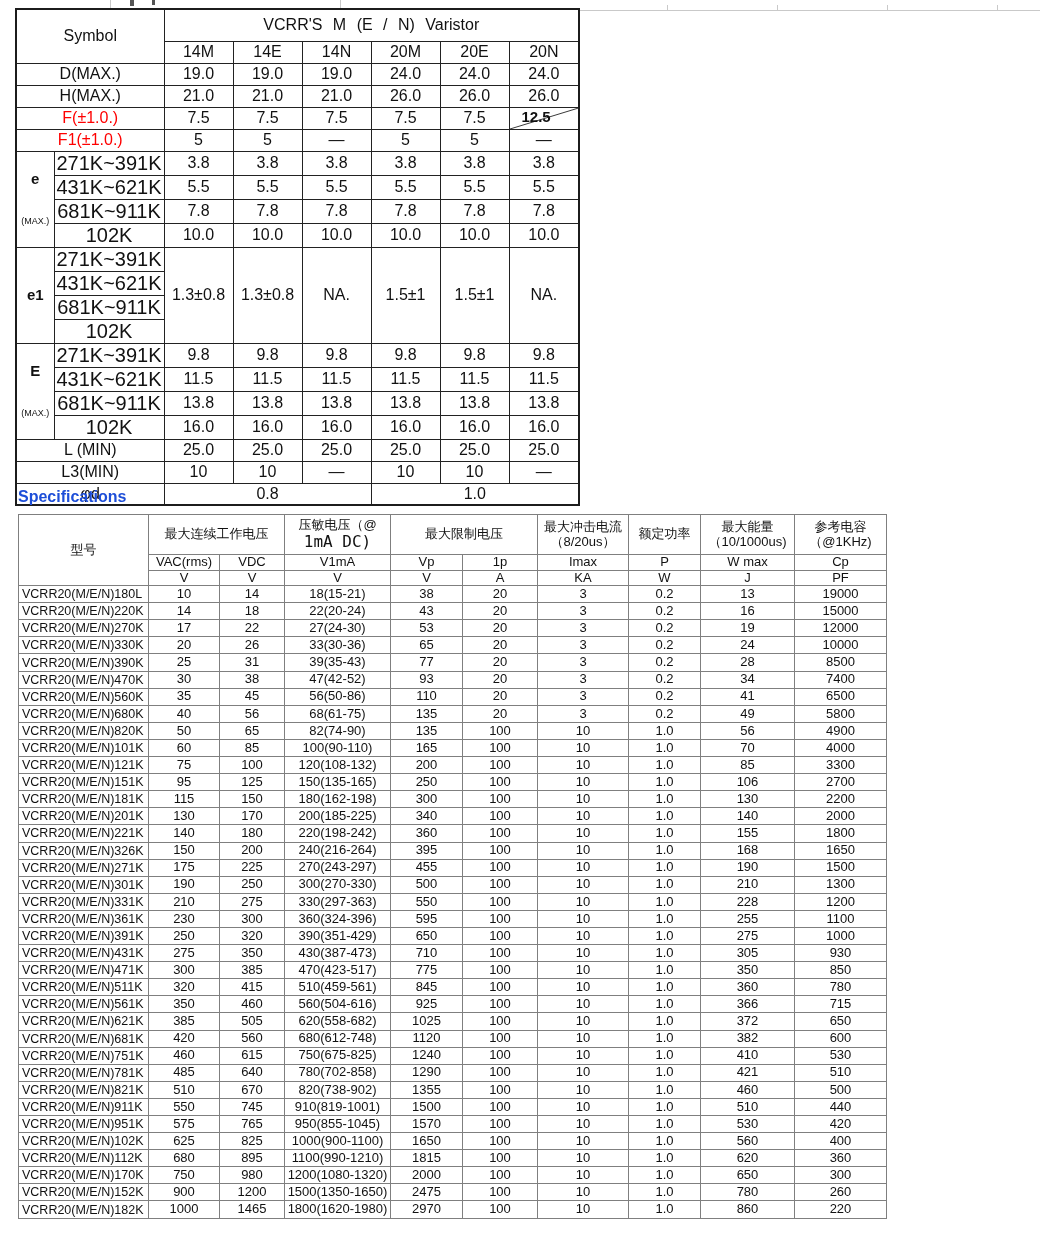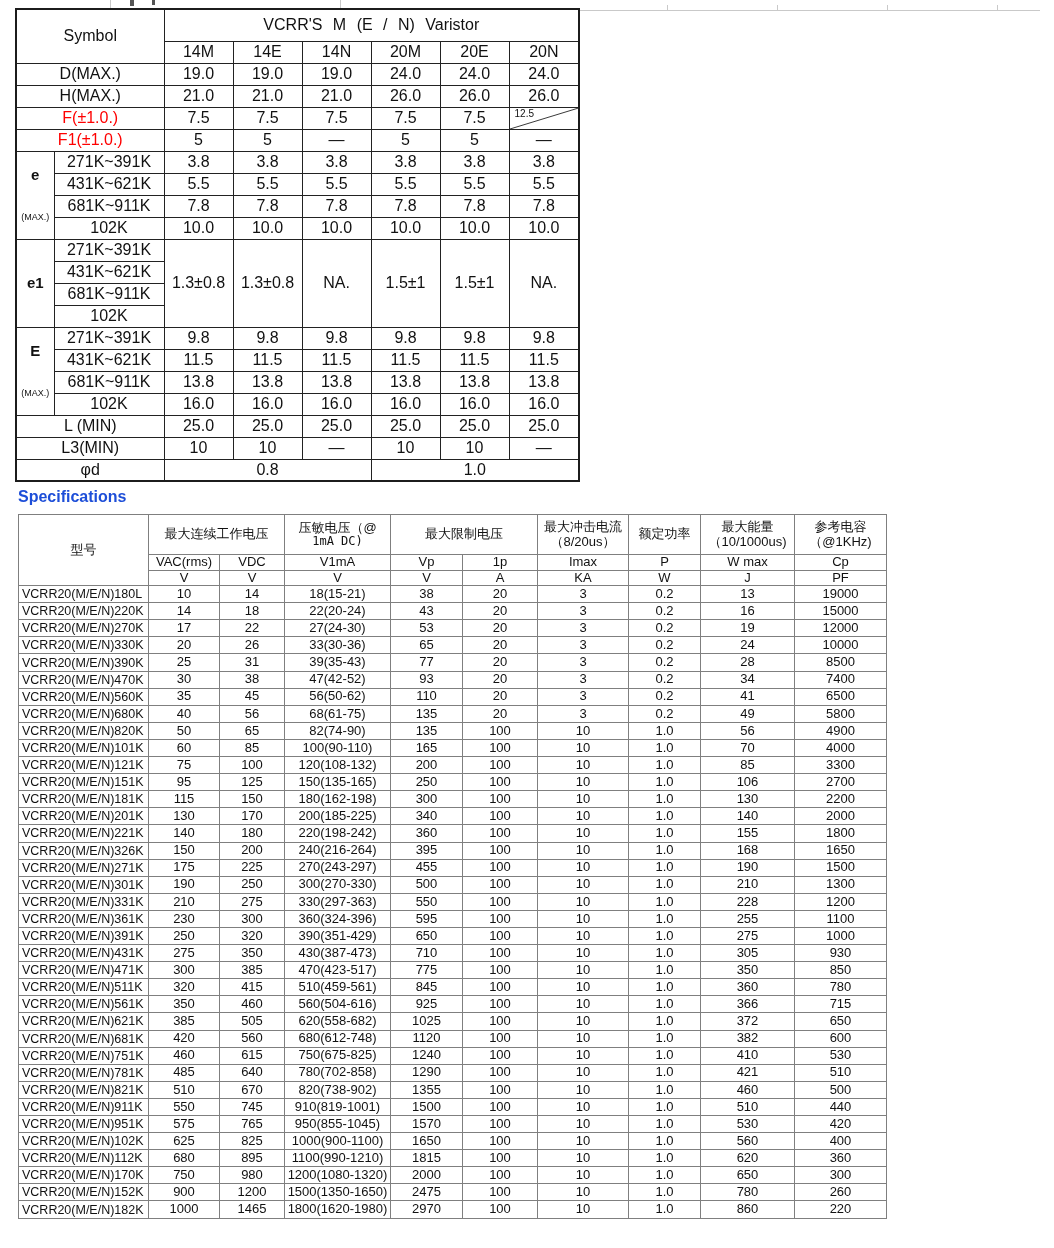--- a/index.html
+++ b/index.html
@@ -15,36 +15,36 @@
              table-layout:fixed;border:2px solid #1c1c1c;}
   .dim-table td{border:1px solid #222;text-align:center;vertical-align:middle;
                 font-size:16px;padding:0;overflow:hidden;white-space:nowrap;}
   .dim-table tr{height:22px;}
   .dim-table tr.t1{height:32px;}
   .dim-title{font-size:19px;word-spacing:6px;}
   .dim-sym{font-size:16px;}
   .dim-table .red{color:#fe0000;margin-top:35px;}
   .dim-table .grp{font-size:15px;font-weight:bold;line-height:1.05;}
   .dim-table .grp .sub{display:block;font-size:9px;font-weight:normal;margin-top:30px;}
-  .dim-table .lab2{font-size:16px;margin-top:20px;}
+  .dim-table .lab2{font-size:20px;margin-top:20px;}
   .diag{position:relative;}
   .diag svg{position:absolute;left:0;top:0;width:100%;height:100%;}
-  .diag .dval{position:absolute;left:5px;top:0px;font-size:10px;font-weight:normal;}
+  .diag .dval{position:absolute;left:12px;top:0px;font-size:15px;font-weight:bold;}
 
   
   .spec-title{position:absolute;left:18px;top:488px;font-size:16px;font-weight:bold;color:#1d4ed8;}
   .spec-table{position:absolute;left:18px;top:514px;width:868px;border-collapse:collapse;
               table-layout:fixed;border:1px solid #4d4d4d;}
   .spec-table td{border:1px solid #7f7f7f;text-align:center;vertical-align:middle;
                  padding:0;font-size:13px;overflow:hidden;white-space:nowrap;line-height:1.12;}
   .spec-table tr.h1{height:40px;}
   .spec-table tr.h2,.spec-table tr.h3{height:15px;}
   .spec-table tbody tr{height:17.1px;}
   .spec-table tbody td.model{text-align:left;padding-left:3px;font-size:12.5px;}
-  .mono{font-family:"DejaVu Sans Mono","Liberation Mono",monospace;font-size:12px;}
+  .mono{font-family:"DejaVu Sans Mono","Liberation Mono",monospace;font-size:16px;}
 </style>
 </head>
 <body>
 
 <div class="canvas">
 
   <div class="frag" style="left:130px;top:0;width:4px;height:6px;"></div>
   <div class="frag" style="left:152px;top:0;width:3px;height:5px;"></div>
   <div class="artifact" style="left:578px;top:10px;width:462px;height:1px;"></div>
   <div class="artifact" style="left:667px;top:5px;width:1px;height:6px;"></div>
@@ -374,21 +374,21 @@
           <td class="val">20</td>
           <td class="val">3</td>
           <td class="val">0.2</td>
           <td class="val">34</td>
           <td class="val">7400</td>
         </tr>
         <tr>
           <td class="model">VCRR20(M/E/N)560K</td>
           <td class="val">35</td>
           <td class="val">45</td>
-          <td class="val">56(50-62)</td>
+          <td class="val">56(50-86)</td>
           <td class="val">110</td>
           <td class="val">20</td>
           <td class="val">3</td>
           <td class="val">0.2</td>
           <td class="val">41</td>
           <td class="val">6500</td>
         </tr>
         <tr>
           <td class="model">VCRR20(M/E/N)680K</td>
           <td class="val">40</td>

